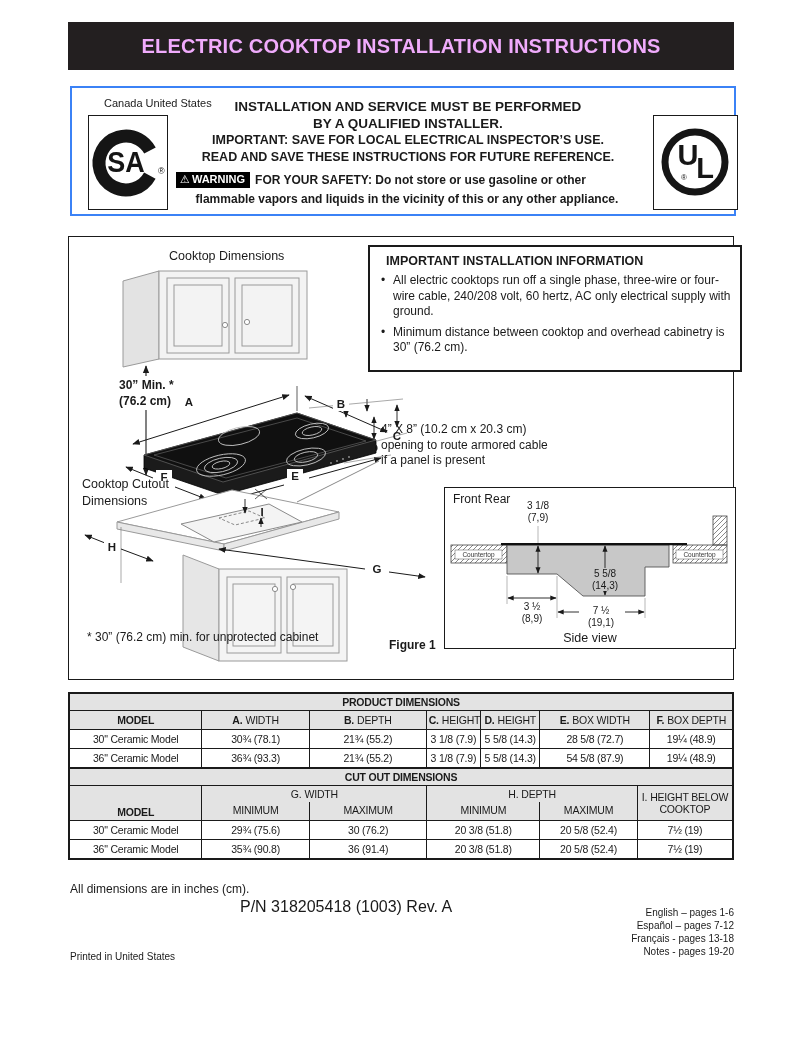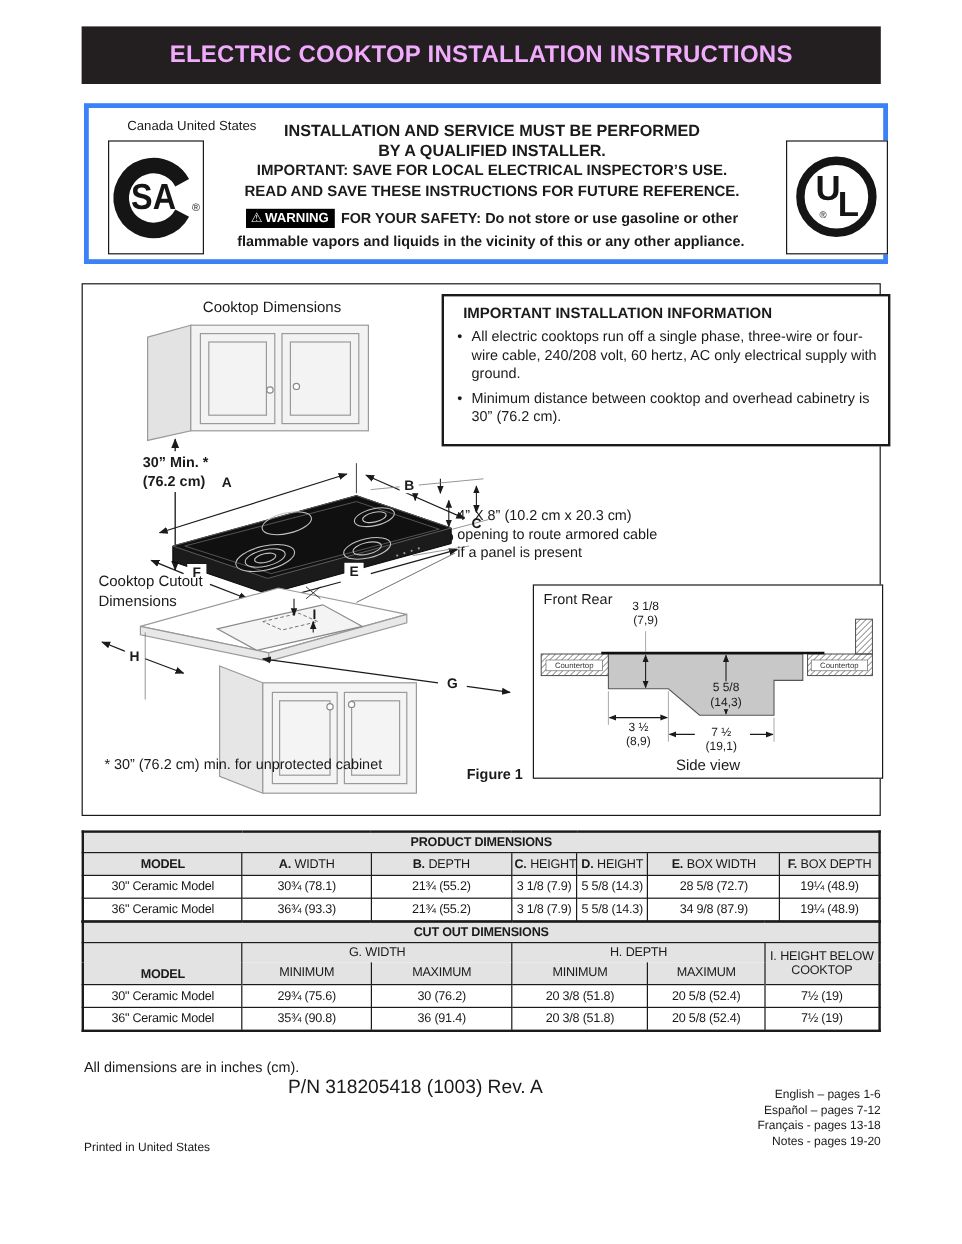--- a/index.html
+++ b/index.html
@@ -5,29 +5,29 @@
   html,body{margin:0;padding:0;background:#ffffff;}
   body{font-family:"Liberation Sans","DejaVu Sans",sans-serif;color:#1a1a1a;}
   .page{position:relative;width:802px;height:1037px;background:#fff;overflow:hidden;}
   .abs{position:absolute;}
 
   
   .title-bar{left:68px;top:22px;width:666px;height:48px;background:#231f20;color:#f0abfc;
     display:flex;align-items:center;justify-content:center;font-weight:bold;font-size:20px;letter-spacing:.2px;}
 
   
-  .safety-box{left:70px;top:86px;width:662px;height:126px;border:4px solid #3b82f6;}
+  .safety-box{left:70px;top:86px;width:662px;height:126px;border:2px solid #3b82f6;}
   .region-label{left:32px;top:9px;font-size:11px;white-space:nowrap;}
   .logo-box{border:1px solid #1a1a1a;background:#fff;}
   .csa-box{left:16px;top:27px;width:78px;height:93px;}
   .ul-box{left:581px;top:27px;width:83px;height:93px;}
   .safety-lines{left:108px;top:10px;width:456px;text-align:center;font-weight:bold;}
   .s-l1{font-size:13.5px;line-height:17px;}
   .s-l2{font-size:12.5px;line-height:17px;}
-  .warning-row{left:104px;top:84px;width:464px;display:flex;justify-content:center;align-items:center;gap:5px;}
+  .warning-row{left:104px;top:84px;width:464px;display:flex;justify-content:flex-start;align-items:center;gap:5px;}
   .warning-badge{background:#000;color:#fff;font-weight:bold;font-size:11px;padding:1px 5px 2px 4px;display:inline-block;}
   .warn-tri{font-size:11px;margin-right:2px;}
   .warning-bold{font-weight:bold;font-size:12px;}
   .warning-line2{left:30px;top:104px;width:610px;text-align:center;font-weight:bold;font-size:12px;}
 
   
   .figure-box{left:68px;top:236px;width:664px;height:442px;border:1px solid #1a1a1a;}
   .cooktop-dim-label{left:100px;top:12px;width:150px;text-align:left;font-size:12.5px;}
   .info-box{left:299px;top:8px;width:356px;border:2px solid #1a1a1a;padding:7px 4px 9px 10px;background:#fff;}
   .info-title{font-weight:bold;font-size:12.5px;margin:0 0 5px 6px;}
@@ -347,21 +347,21 @@
         <td>5 5/8 (14.3)</td>
         <td>28 5/8 (72.7)</td>
         <td>19¼ (48.9)</td>
       </tr>
       <tr>
         <td>36" Ceramic Model</td>
         <td>36¾ (93.3)</td>
         <td>21¾ (55.2)</td>
         <td>3 1/8 (7.9)</td>
         <td>5 5/8 (14.3)</td>
-        <td>34 9/8 (87.9)</td>
+        <td>54 5/8 (87.9)</td>
         <td>19¼ (48.9)</td>
       </tr>
     </tbody>
       </table>
 
     <table class="t2">
       <colgroup>
         <col style="width:20%">
           <col style="width:16.2%">
           <col style="width:17.7%">

